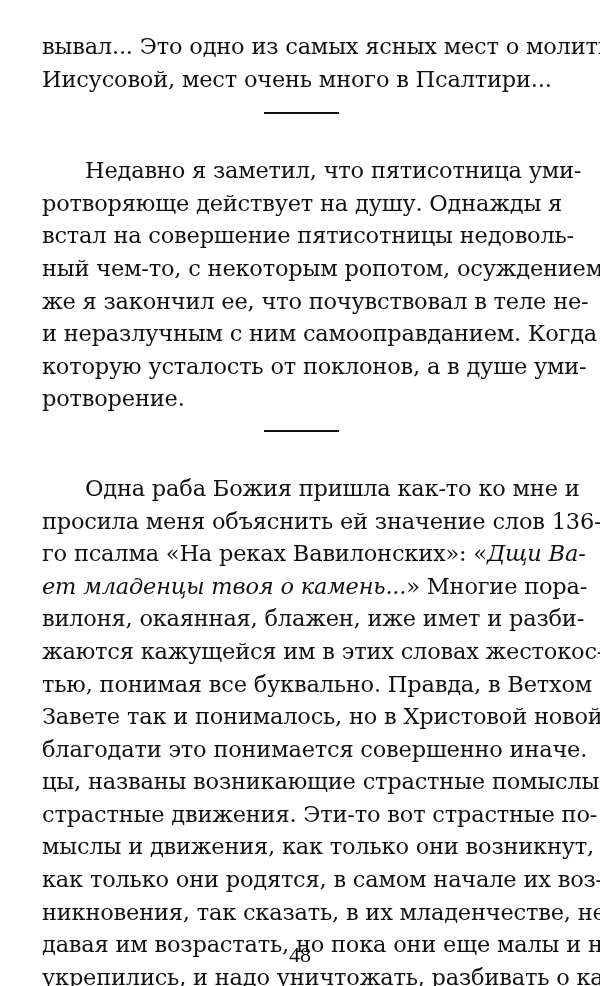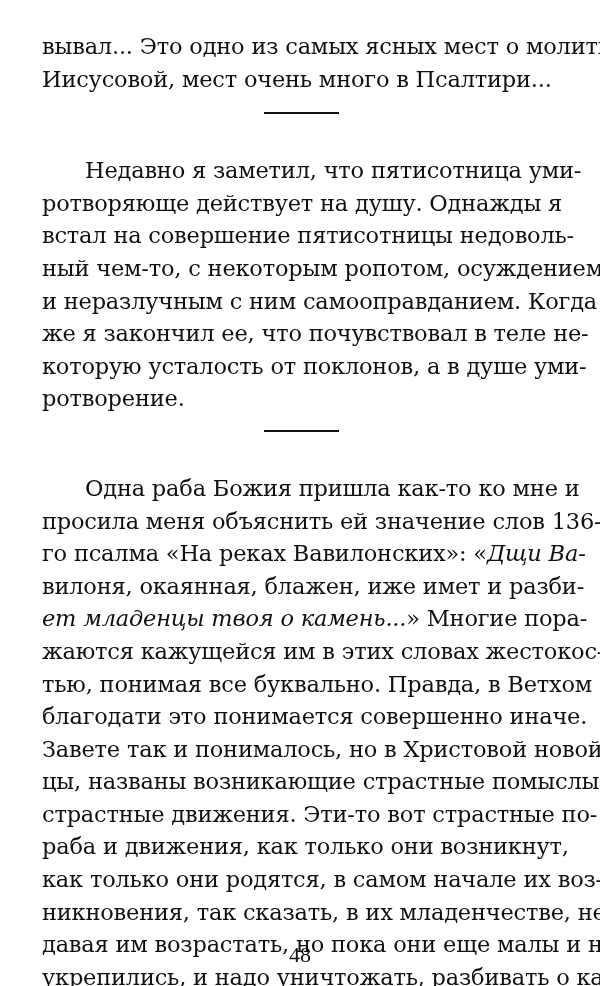--- a/index.html
+++ b/index.html
@@ -77,41 +77,41 @@
     <span class="line last">Иисусовой, мест очень много в Псалтири...</span>
   </div>
 
   <div class="divider div1"></div>
 
   <div class="para">
     <span class="line indent">Недавно я заметил, что пятисотница уми-</span>
     <span class="line">ротворяюще действует на душу. Однажды я</span>
     <span class="line">встал на совершение пятисотницы недоволь-</span>
     <span class="line">ный чем-то, с некоторым ропотом, осуждением</span>
+    <span class="line">же я закончил ее, что почувствовал в теле не-</span>
     <span class="line">и неразлучным с ним самооправданием. Когда</span>
-    <span class="line">же я закончил ее, что почувствовал в теле не-</span>
     <span class="line">которую усталость от поклонов, а в душе уми-</span>
     <span class="line last">ротворение.</span>
   </div>
 
   <div class="divider div2"></div>
 
   <div class="para">
     <span class="line indent">Одна раба Божия пришла как-то ко мне и</span>
     <span class="line">просила меня объяснить ей значение слов 136-</span>
     <span class="line"><span>го псалма «На реках Вавилонских»: «</span><span class="it">Дщи Ва-</span></span>
+    <span class="line"><span class="it">ет младенцы твоя о камень...</span><span>» Многие пора-</span></span>
     <span class="line it">вилоня, окаянная, блажен, иже имет и разби-</span>
-    <span class="line"><span class="it">ет младенцы твоя о камень...</span><span>» Многие пора-</span></span>
     <span class="line">жаются кажущейся им в этих словах жестокос-</span>
     <span class="line">тью, понимая все буквально. Правда, в Ветхом</span>
+    <span class="line">Завете так и понималось, но в Христовой новой</span>
     <span class="line">благодати это понимается совершенно иначе.</span>
-    <span class="line">Завете так и понималось, но в Христовой новой</span>
     <span class="line">цы, названы возникающие страстные помыслы,</span>
     <span class="line">страстные движения. Эти-то вот страстные по-</span>
-    <span class="line">раба и движения, как только они возникнут,</span>
+    <span class="line">мыслы и движения, как только они возникнут,</span>
     <span class="line">как только они родятся, в самом начале их воз-</span>
     <span class="line">никновения, так сказать, в их младенчестве, не</span>
     <span class="line">давая им возрастать, но пока они еще малы и не</span>
     <span class="line">укрепились, и надо уничтожать, разбивать о ка-</span>
 
   </div>
 
 </div>
 
 <div class="page-number">48</div>

